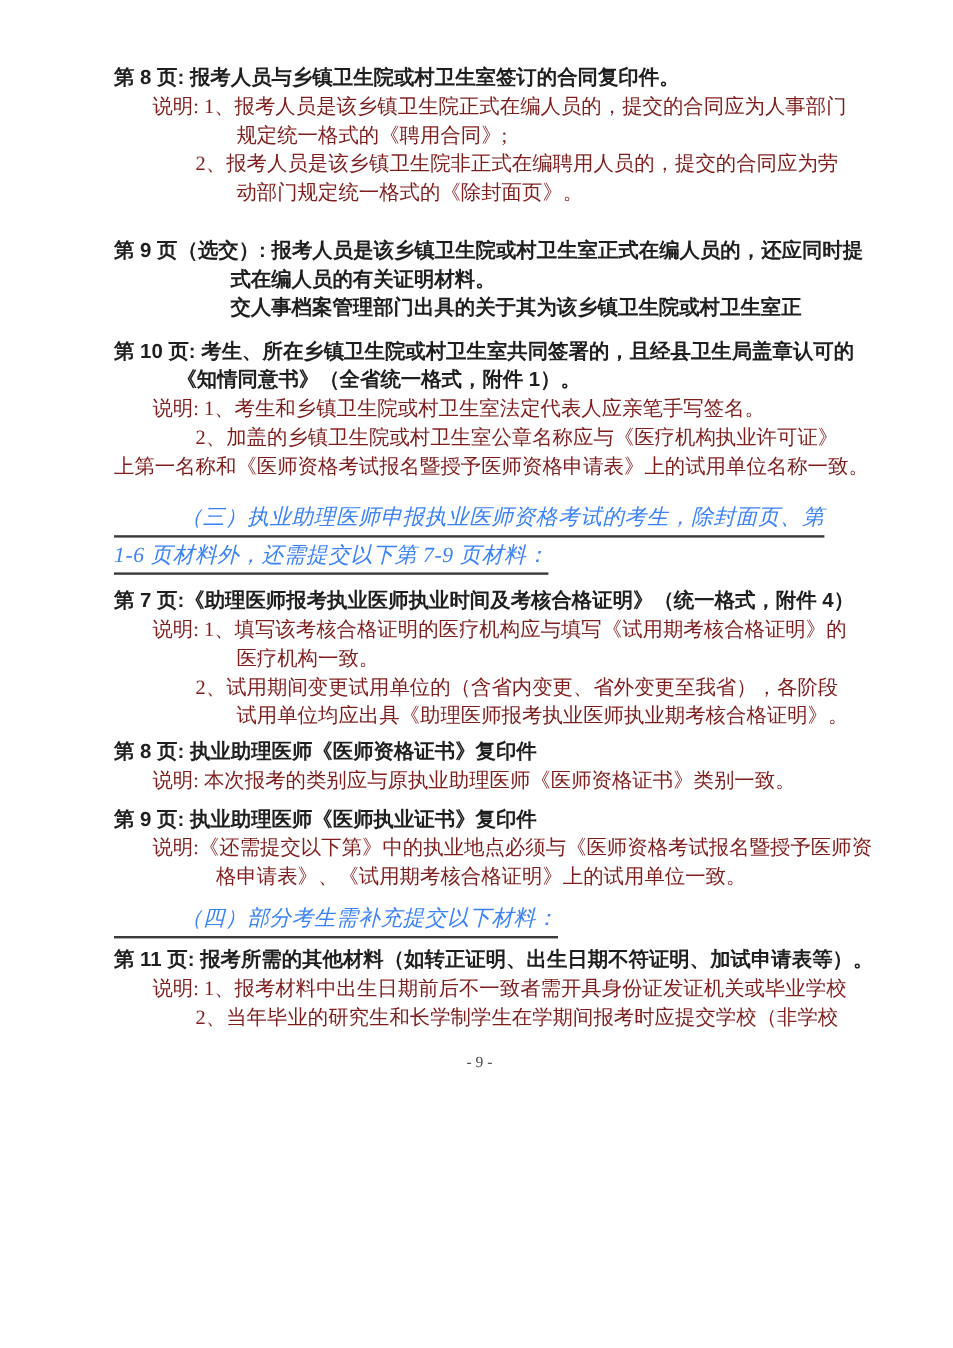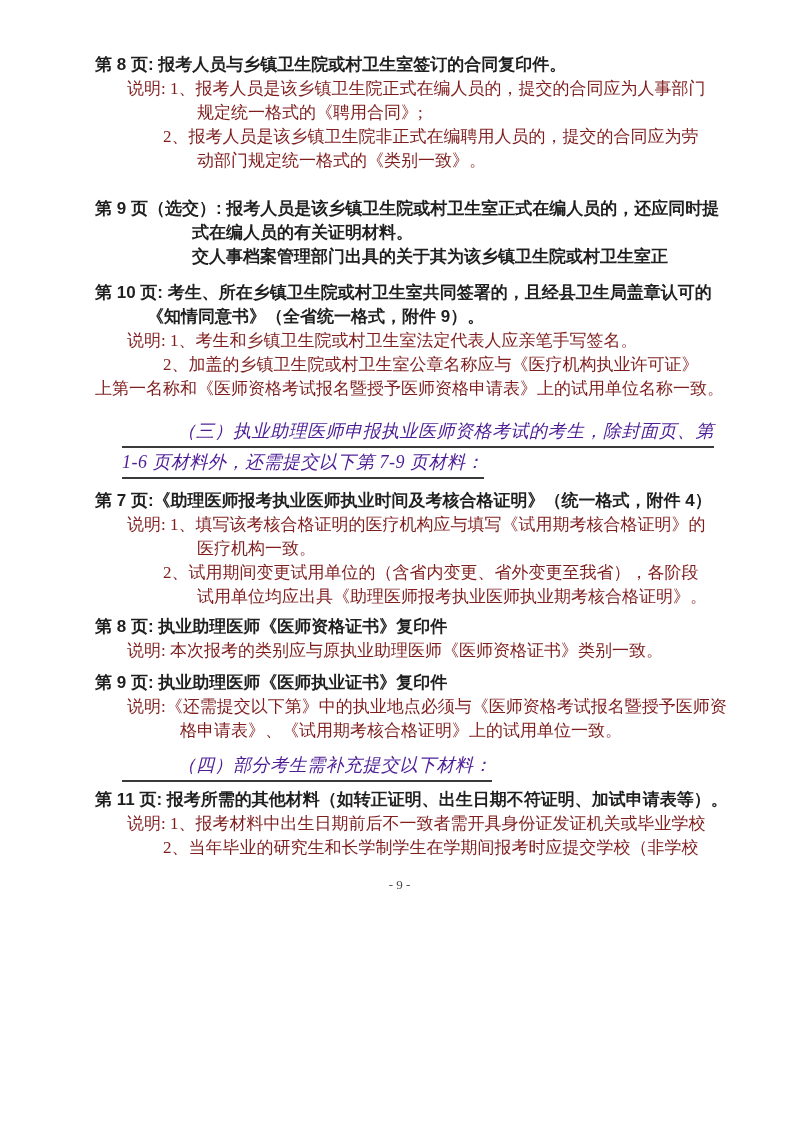--- a/index.html
+++ b/index.html
@@ -38,25 +38,24 @@
   .k {
     line-height: 28px;
     font-size: 18px;
   }
   .k .u {
     display: inline-block;
     font-family: "Liberation Serif", serif;
     font-style: italic;
     font-weight: 500;
     font-size: 18px;
-    color: #4c1d95;
+    color: #3b82f6;
     border-bottom: 2px solid #3a3a3a;
     padding-bottom: 1px;
     letter-spacing: 0.5px;
-    margin-left: 27px;
   }
   
   .i0   { padding-left: 0; }
   .i32  { padding-left: 32px; }
   .i52  { padding-left: 52px; }
   .i57  { padding-left: 57px; }
   .i68  { padding-left: 68px; }
   .i85  { padding-left: 85px; }
   .i97  { padding-left: 97px; }
   .i102 { padding-left: 102px; }
@@ -79,32 +78,32 @@
 </head>
 <body>
 
 <div class="page">
 
   <div>
     <div class="line h i0">第 8 页: 报考人员与乡镇卫生院或村卫生室签订的合同复印件。</div>
     <div class="line b i32">说明: 1、报考人员是该乡镇卫生院正式在编人员的，提交的合同应为人事部门</div>
     <div class="line b i102">规定统一格式的《聘用合同》;</div>
     <div class="line b i68">2、报考人员是该乡镇卫生院非正式在编聘用人员的，提交的合同应为劳</div>
-    <div class="line b i102">动部门规定统一格式的《类别一致》。</div>
+    <div class="line b i102">动部门规定统一格式的《除封面页》。</div>
   </div>
 
   <div class="mt24">
     <div class="line h i0">第 9 页（选交）: 报考人员是该乡镇卫生院或村卫生室正式在编人员的，还应同时提</div>
     <div class="line h i97">式在编人员的有关证明材料。</div>
     <div class="line h i97">交人事档案管理部门出具的关于其为该乡镇卫生院或村卫生室正</div>
   </div>
 
   <div class="mt12">
     <div class="line h i0">第 10 页: 考生、所在乡镇卫生院或村卫生室共同签署的，且经县卫生局盖章认可的</div>
-    <div class="line h i52">《知情同意书》（全省统一格式，附件 9）。</div>
+    <div class="line h i52">《知情同意书》（全省统一格式，附件 1）。</div>
     <div class="line b i32">说明: 1、考生和乡镇卫生院或村卫生室法定代表人应亲笔手写签名。</div>
     <div class="line b i68">2、加盖的乡镇卫生院或村卫生室公章名称应与《医疗机构执业许可证》</div>
     <div class="line b i0">上第一名称和《医师资格考试报名暨授予医师资格申请表》上的试用单位名称一致。</div>
   </div>
 
   <div class="mt16">
     <div class="line k"><span class="u">　　　（三）执业助理医师申报执业医师资格考试的考生，除封面页、第</span></div>
     <div class="line k"><span class="u">1-6 页材料外，还需提交以下第 7-9 页材料：</span></div>
   </div>
 

